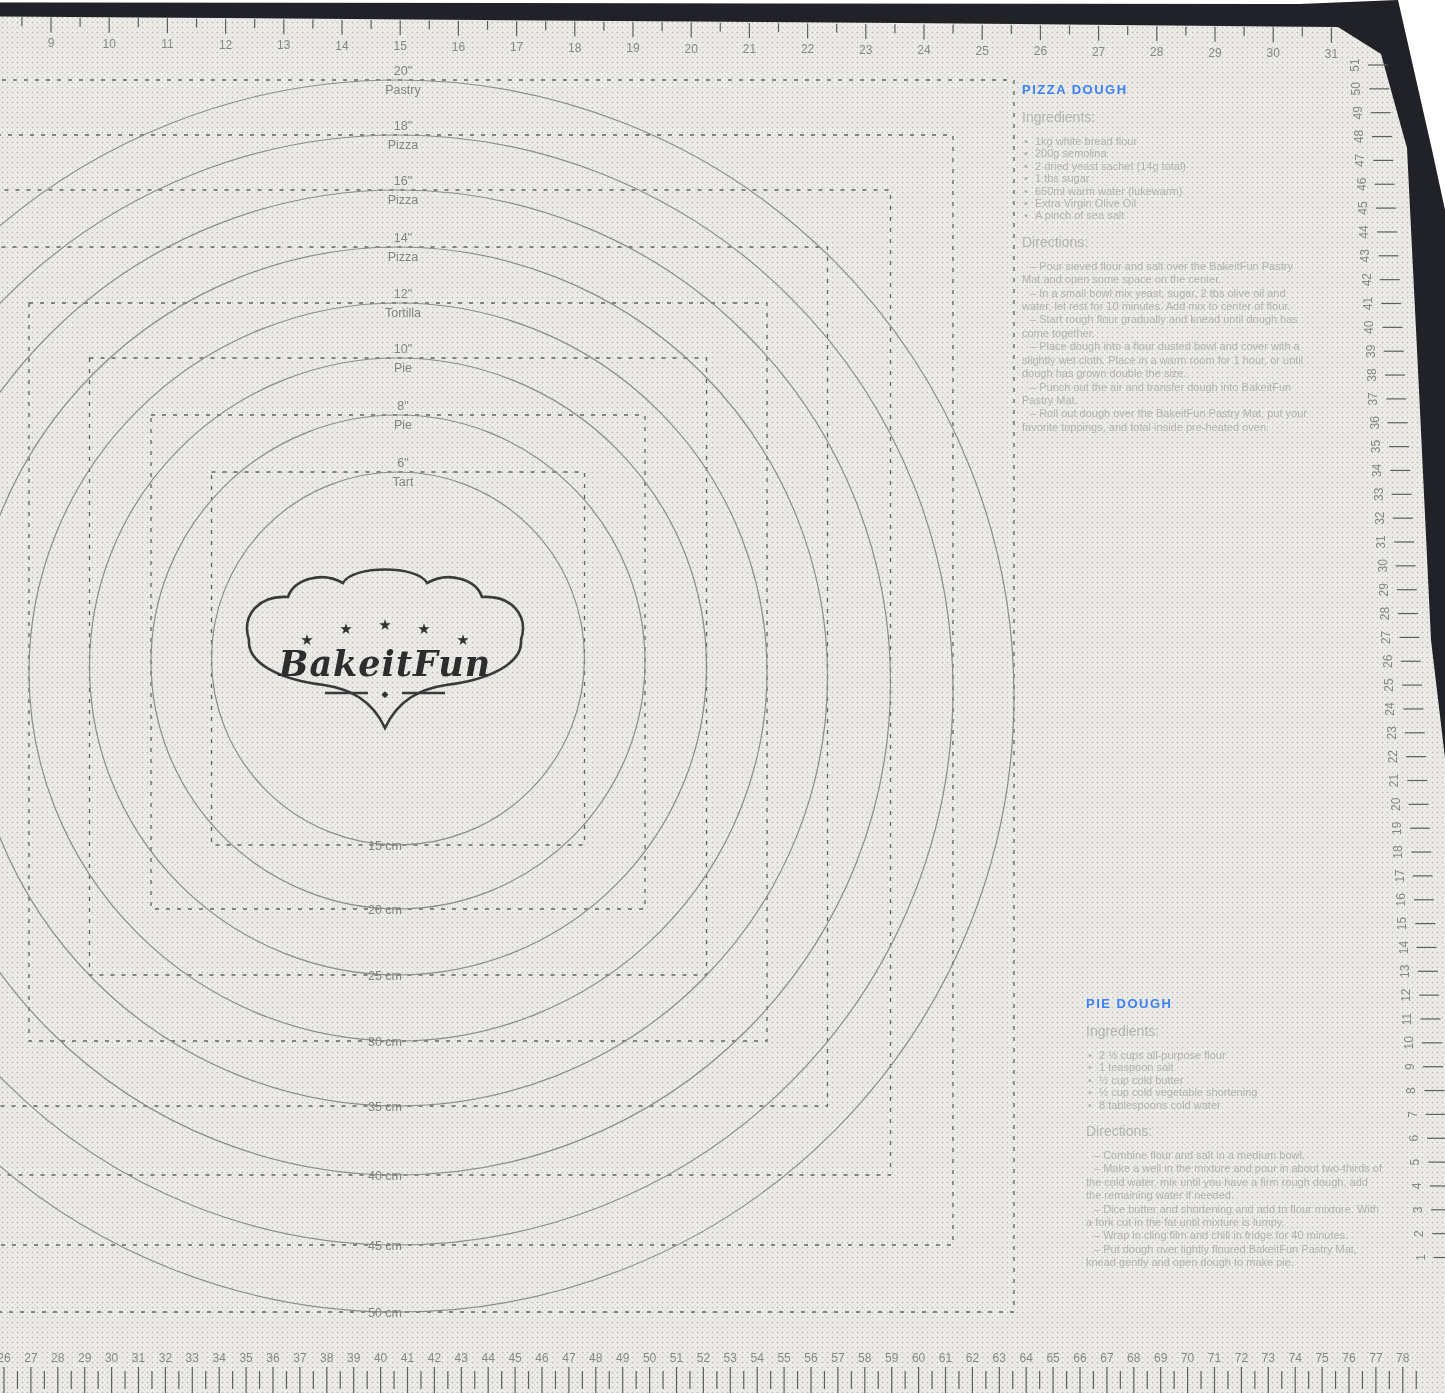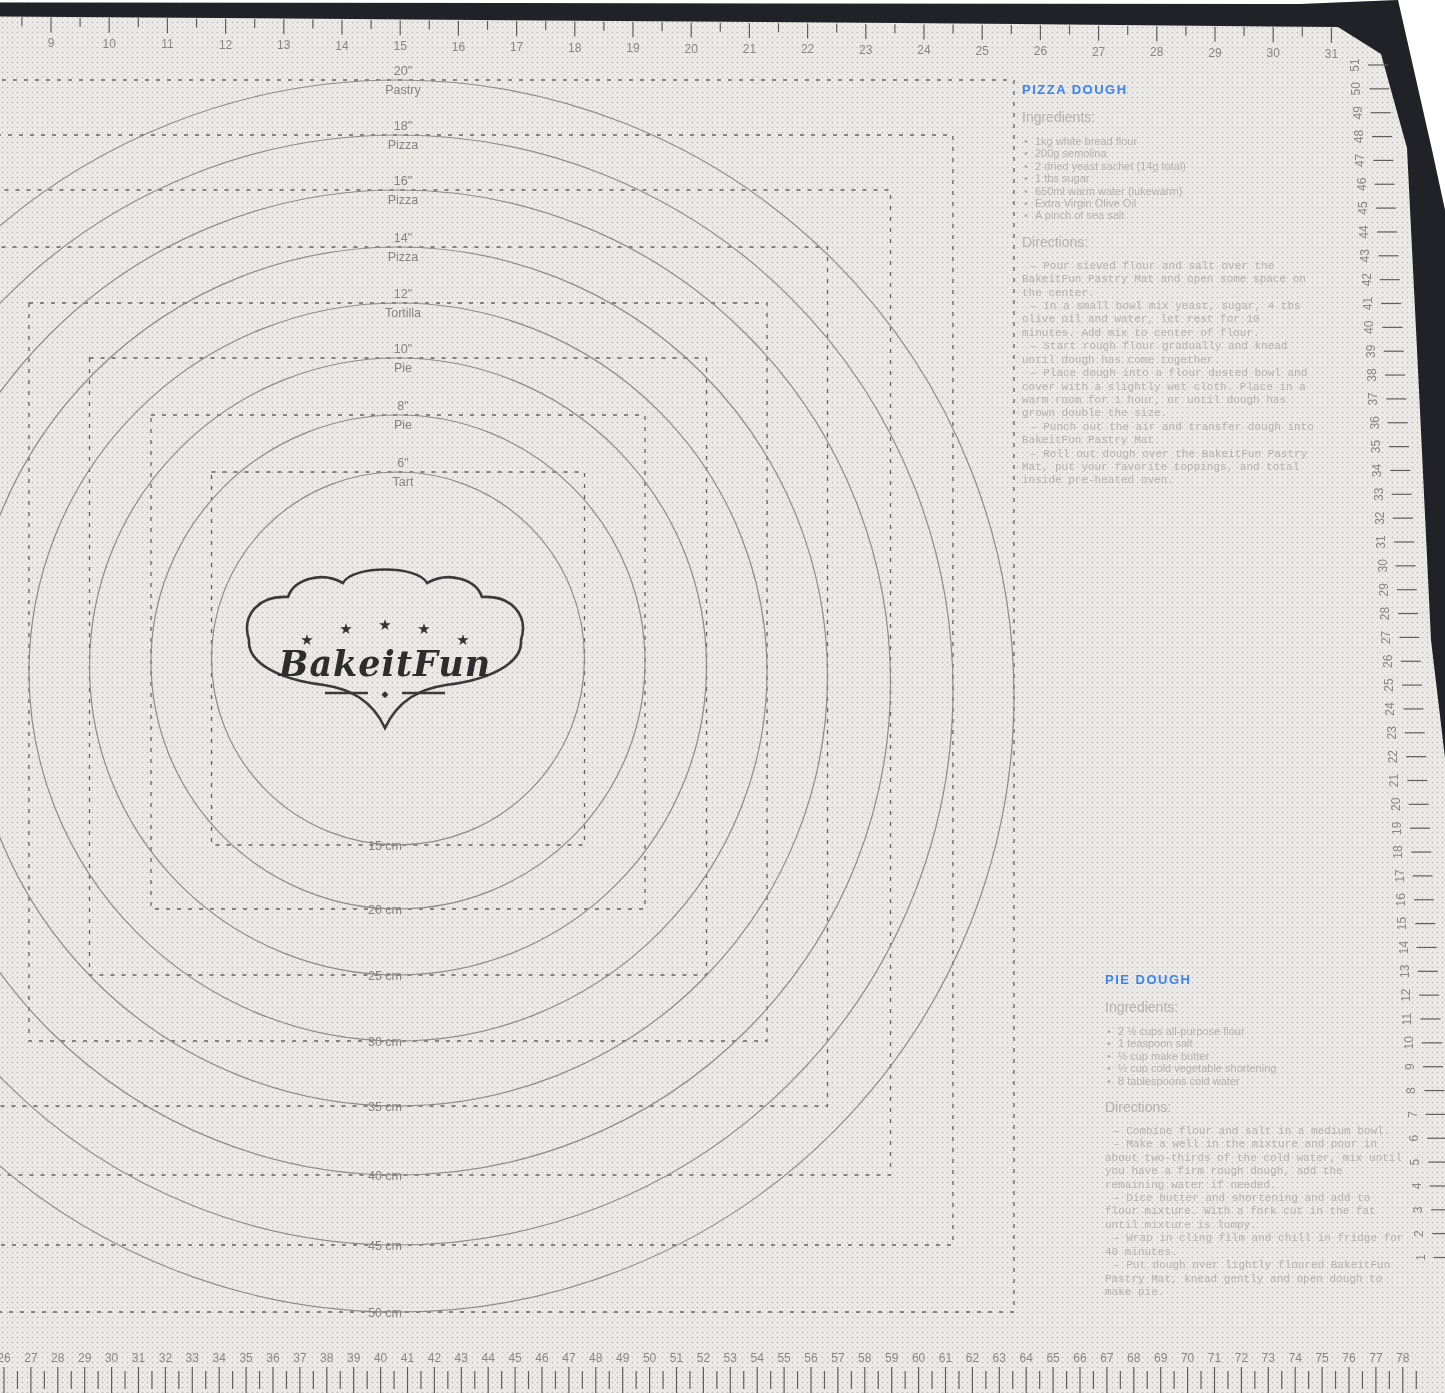--- a/index.html
+++ b/index.html
@@ -21,23 +21,23 @@
   .star{font:15px "DejaVu Sans",sans-serif;fill:#333;text-anchor:middle;}
   .diamond{font:9px "DejaVu Sans",sans-serif;fill:#333;text-anchor:middle;}
   .badge{fill:none;stroke:#3a3a3a;stroke-width:2.6px;}
   .orn{stroke:#3a3a3a;stroke-width:2.4px;}
   .recipe{position:absolute;color:#b3b2af;}
   .recipe h3{margin:0;font-size:13px;font-weight:bold;letter-spacing:1.5px;color:#3b82f6;}
   .recipe .sub{margin:12px 0 10px 0;font-size:14px;}
   .recipe ul{list-style:none;margin:0;padding:0;}
   .recipe li{position:relative;padding-left:13px;font-size:11px;line-height:12.4px;}
   .recipe li::before{content:"•";position:absolute;left:2px;}
-  .recipe .dirs p{margin:0;font-size:11px;line-height:13.4px;text-indent:8px;font-family:Liberation Mono, monospace;}
+  .recipe .dirs p{margin:0;font-size:11px;line-height:13.4px;text-indent:8px;}
   #pizza-recipe{left:1022px;top:82px;width:292px;}
-  #pie-recipe{left:1086px;top:972px;width:300px;margin-left:19px;}
+  #pie-recipe{left:1086px;top:996px;width:300px;}
 </style>
 </head>
 <body>
 
 <div class="scene">
   <div class="mat-texture"></div>
 
   <svg width="1445" height="1393" viewBox="0 0 1445 1393">
 
     <g id="g-squares">
@@ -458,35 +458,35 @@
         <li>200g semolina</li>
         <li>2 dried yeast sachet (14g total)</li>
         <li>1 tbs sugar</li>
         <li>650ml warm water (lukewarm)</li>
         <li>Extra Virgin Olive Oil</li>
         <li>A pinch of sea salt</li>
       </ul>
     <div class="sub">Directions:</div>
     <div class="dirs" id="pizza-directions">
         <p>– Pour sieved flour and salt over the BakeitFun Pastry Mat and open some space on the center.</p>
-        <p>– In a small bowl mix yeast, sugar, 4 tbs olive oil and water, let rest for 10 minutes. Add mix to center of flour.</p>
+        <p>– In a small bowl mix yeast, sugar, 2 tbs olive oil and water, let rest for 10 minutes. Add mix to center of flour.</p>
         <p>– Start rough flour gradually and knead until dough has come together.</p>
         <p>– Place dough into a flour dusted bowl and cover with a slightly wet cloth. Place in a warm room for 1 hour, or until dough has grown double the size.</p>
         <p>– Punch out the air and transfer dough into BakeitFun Pastry Mat.</p>
         <p>– Roll out dough over the BakeitFun Pastry Mat, put your favorite toppings, and total inside pre-heated oven.</p>
       </div>
   </div>
 
   <div class="recipe" id="pie-recipe">
     <h3>PIE DOUGH</h3>
     <div class="sub">Ingredients:</div>
     <ul id="pie-ingredients">
         <li>2 ½ cups all-purpose flour</li>
         <li>1 teaspoon salt</li>
-        <li>½ cup make butter</li>
+        <li>½ cup cold butter</li>
         <li>½ cup cold vegetable shortening</li>
         <li>8 tablespoons cold water</li>
       </ul>
     <div class="sub">Directions:</div>
     <div class="dirs" id="pie-directions">
         <p>– Combine flour and salt in a medium bowl.</p>
         <p>– Make a well in the mixture and pour in about two-thirds of the cold water, mix until you have a firm rough dough, add the remaining water if needed.</p>
         <p>– Dice butter and shortening and add to flour mixture. With a fork cut in the fat until mixture is lumpy.</p>
         <p>– Wrap in cling film and chill in fridge for 40 minutes.</p>
         <p>– Put dough over lightly floured BakeitFun Pastry Mat, knead gently and open dough to make pie.</p>

